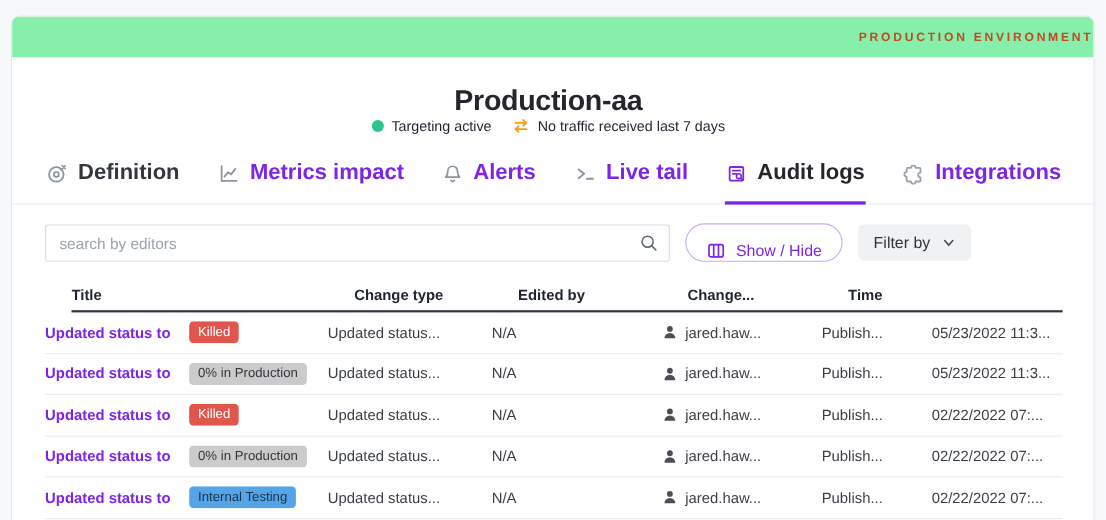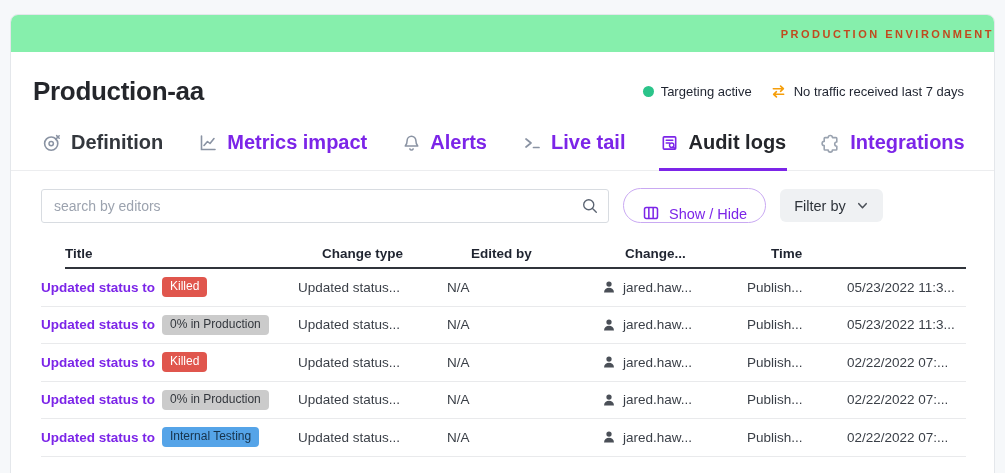--- a/index.html
+++ b/index.html
@@ -23,22 +23,23 @@
     background:#86efac;
     height:37px;
     display:flex; align-items:center; justify-content:flex-end;padding-left:44px;
   }
   .env-banner span {
     font-size:11px; font-weight:700; letter-spacing:2.5px;
     color:#C04A1F; text-transform:uppercase;
   }
   
   .header-row {
-    display:flex; align-items:center; justify-content:space-between;
+    display:flex; align-items:center; justify-content:flex-start;
     padding:24px 30px 18px 22px;
+    flex-direction:column;
   }
   .page-title { font-size:26px; font-weight:700; color:#24262B; letter-spacing:-0.3px; }
   .status-group { display:flex; align-items:center; gap:18px; }
   .status-item { display:flex; align-items:center; gap:7px; font-size:13px; color:#1F2430; }
   .dot { width:11px; height:11px; border-radius:50%; background:#2BC48A; display:inline-block; }
   
   .tabs {
     display:flex; align-items:flex-end; gap:33px;
     padding:0 30px;
     border-bottom:1px solid #ECEDEF;
@@ -106,20 +107,21 @@
     border-bottom:1px solid #E9EAEC;
     cursor:pointer;
   }
   .tcell { font-size:13.5px; color:#3A3F47; overflow:hidden; white-space:nowrap; padding-right:10px; }
   .title-cell { display:flex; align-items:center; gap:7px; }
   .title-link { color:#7C25E8; font-weight:700; }
   .badge {
     display:inline-block; padding:2px 8px 3px 8px;
     border-radius:4px; font-size:12px; line-height:15px;
     white-space:nowrap;
+    margin-left:10px;
   }
   .badge-killed   { background:#E0564D; color:#FFFFFF; }
   .badge-zero     { background:#CBCBCB; color:#33373D; }
   .badge-internal { background:#55A4E8; color:#16324A; }
   .editor-cell { display:flex; align-items:center; gap:6px; }
 </style>
 </head>
 <body>
 
 <div class="card">

